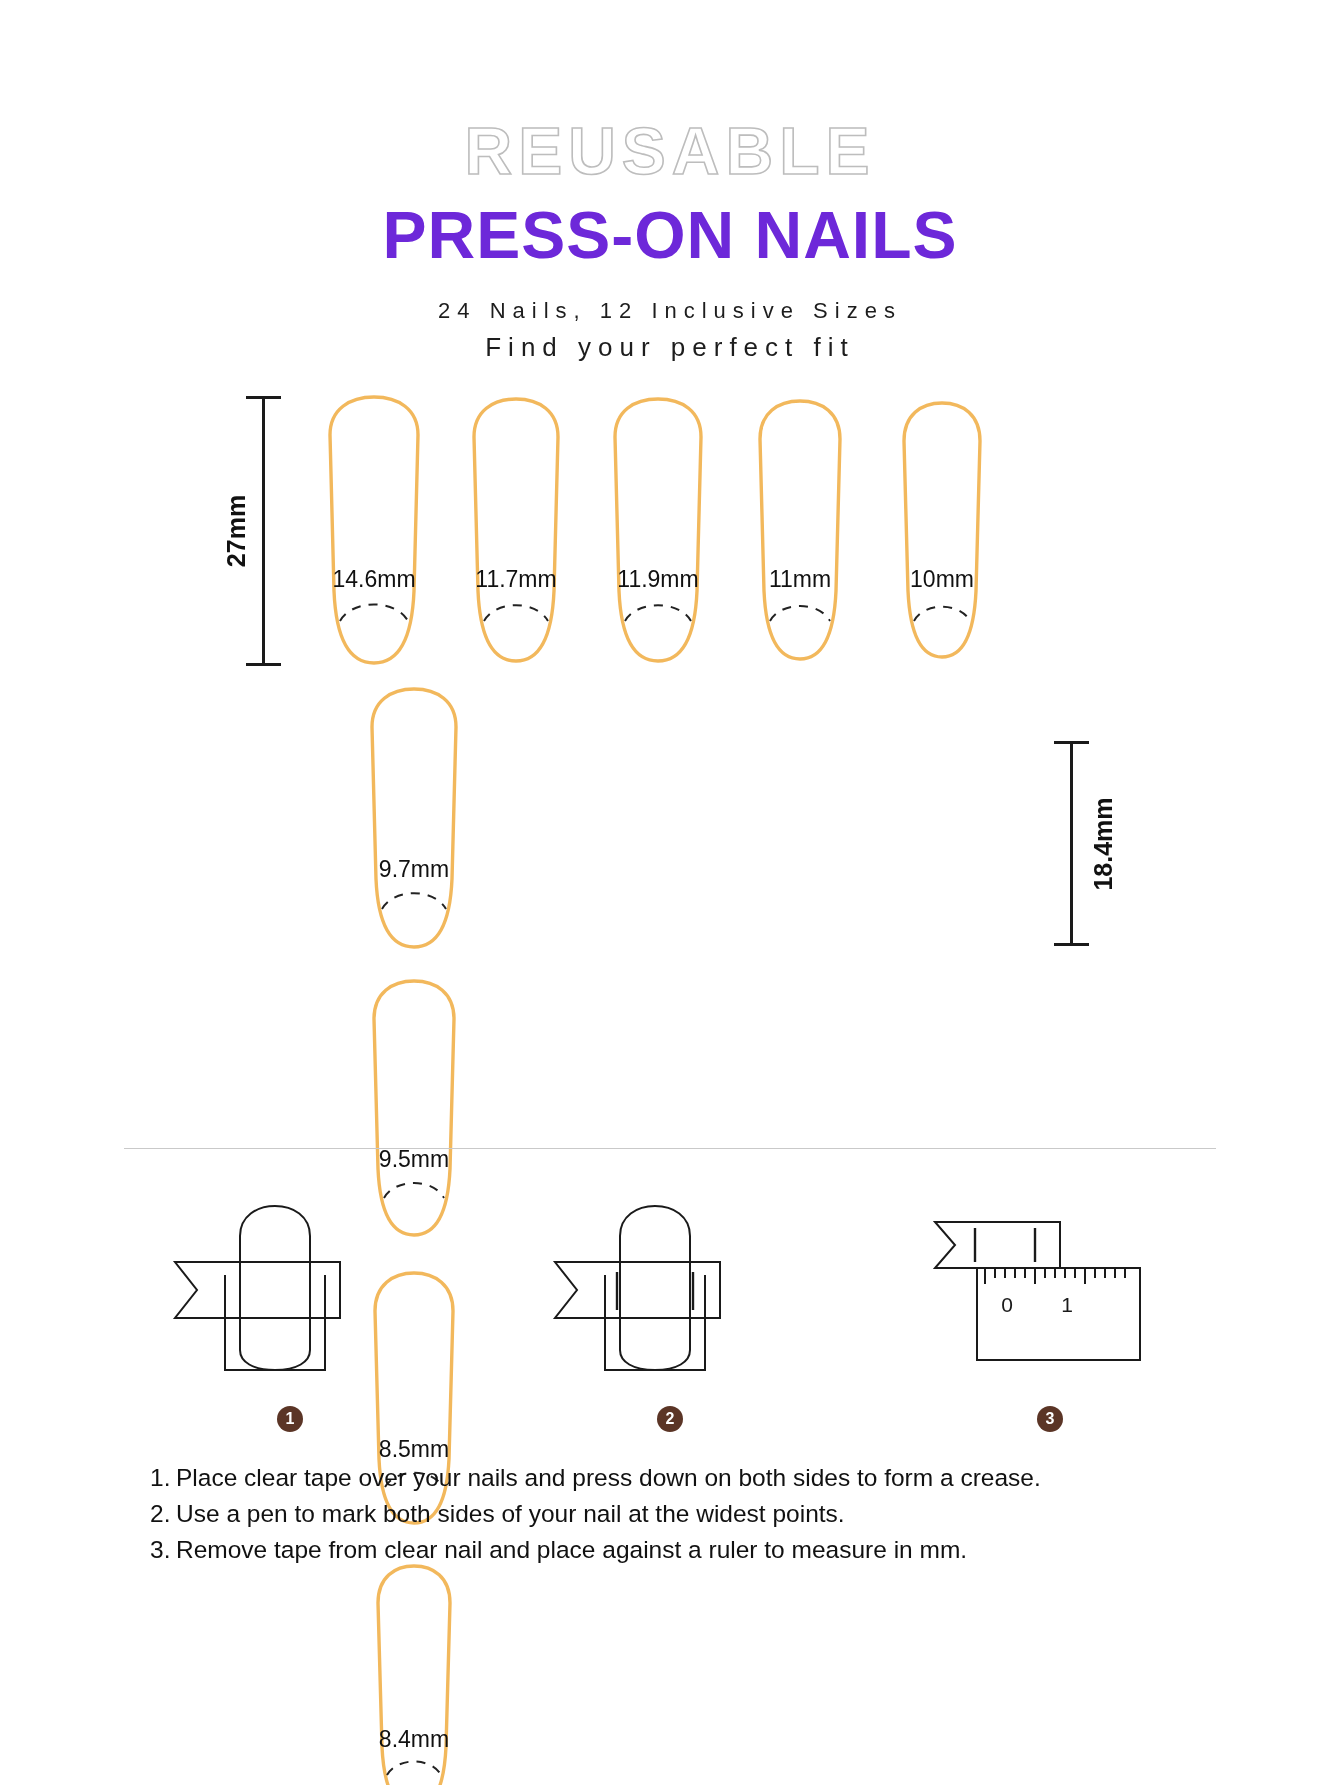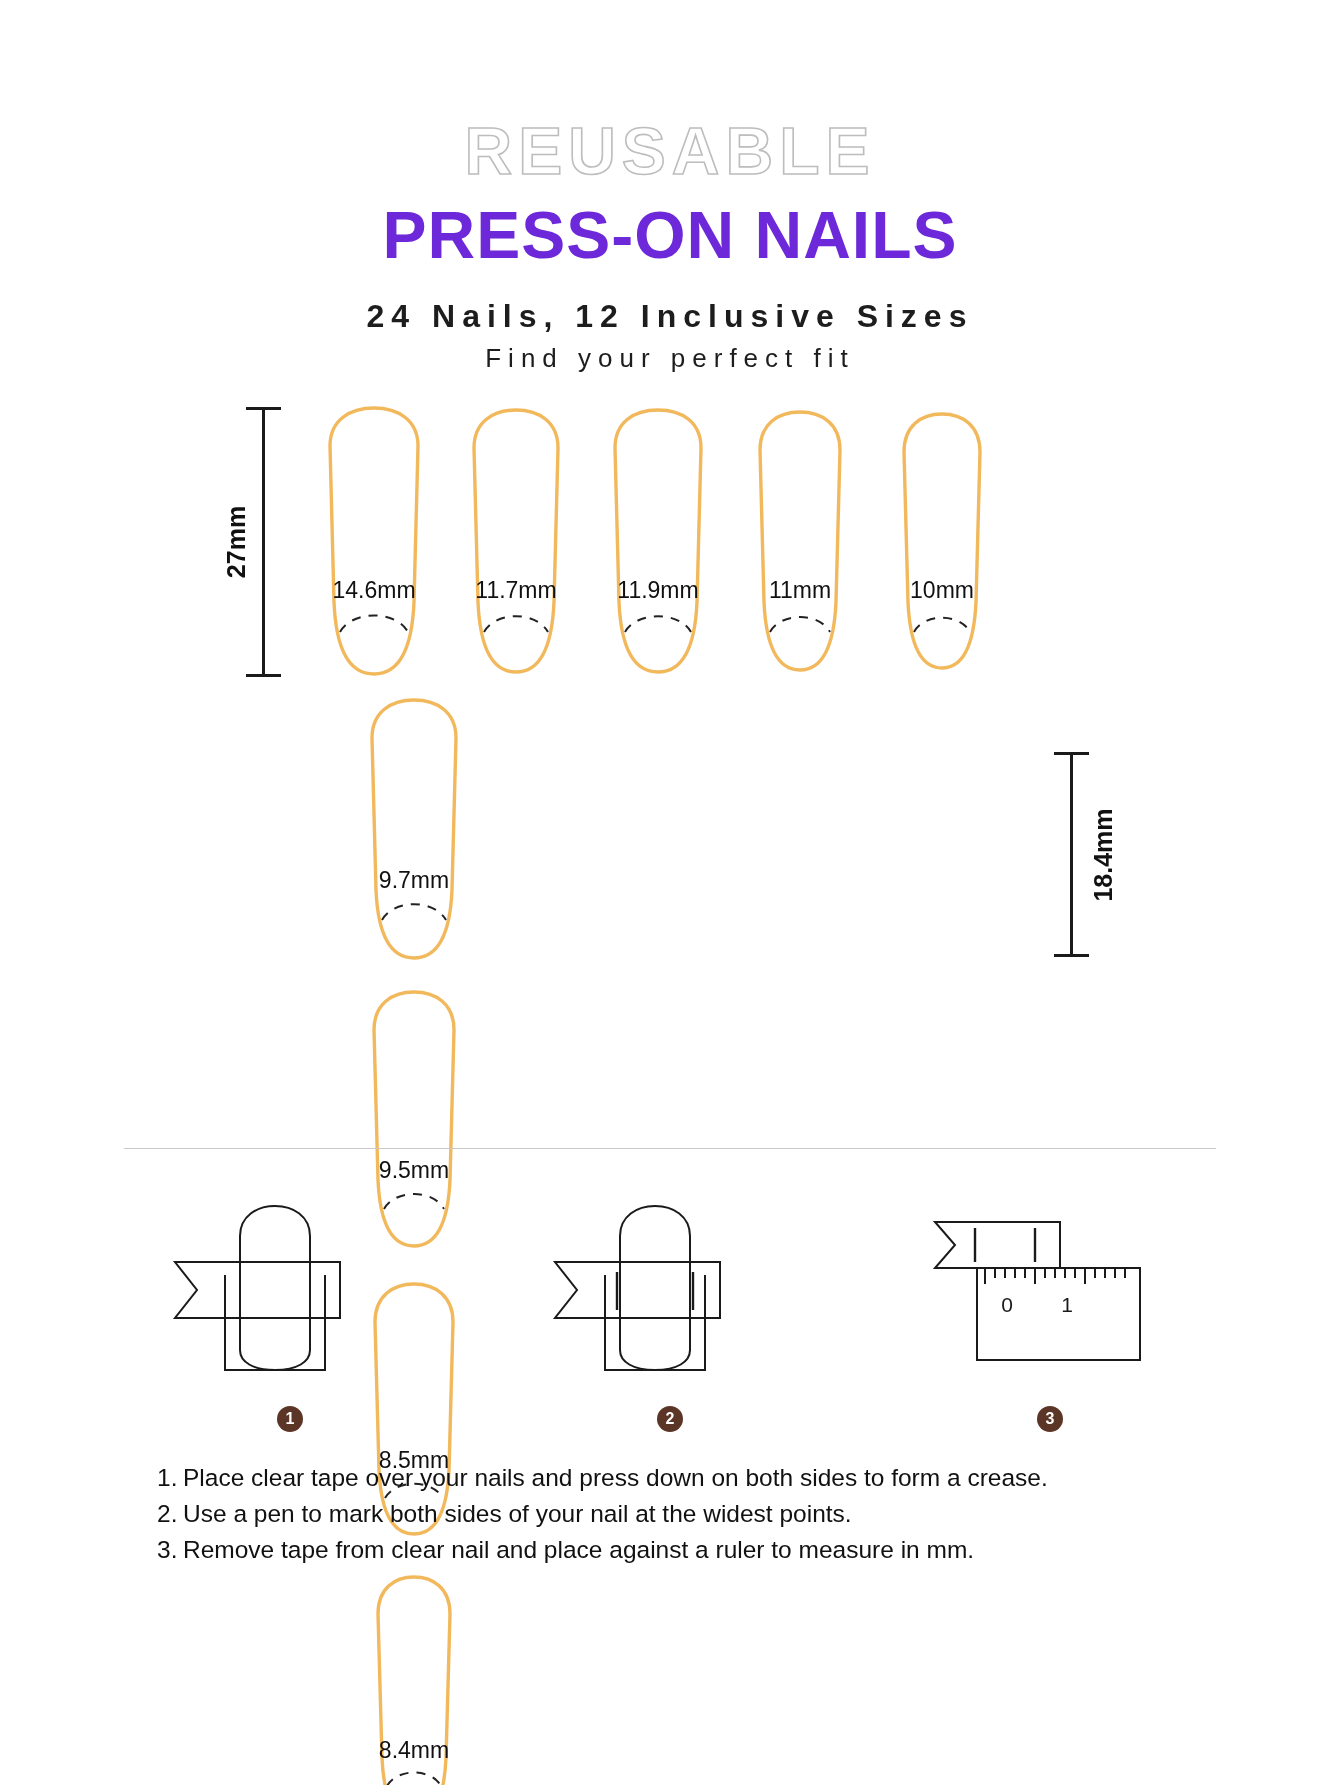--- a/index.html
+++ b/index.html
@@ -37,24 +37,24 @@
   }
   .title-main {
     font-size: 66px;
     font-weight: 700;
     letter-spacing: 1px;
     margin: 18px 0 0 0;
     line-height: 1;
     color: #6d28d9;
   }
   .subtitle-1 {
-    font-size: 32px;
+    font-size: 22px;
     letter-spacing: 7px;
     margin: 30px 0 0 0;
-    font-weight: 700;
+    font-weight: 400;
     color: #1d1d1d;
   }
   .subtitle-2 {
     font-size: 26px;
     letter-spacing: 7px;
     margin: 8px 0 0 0;
     font-weight: 400;
     color: #1d1d1d;
   }
 
@@ -156,21 +156,21 @@
     font-size: 16px;
     line-height: 26px;
     text-align: center;
     margin: 12px auto 0 auto;
     font-weight: 700;
   }
 
   
   .instructions {
     position: absolute;
-    left: 7px; right: 0;
+    left: 0; right: 0;
     top: 1460px;
     padding: 0 150px;
   }
   .instr-line {
     font-size: 24.5px;
     line-height: 1.47;
     color: #111;
     white-space: nowrap;
   }
   .instr-line .num { display: inline-block; width: 26px; }

